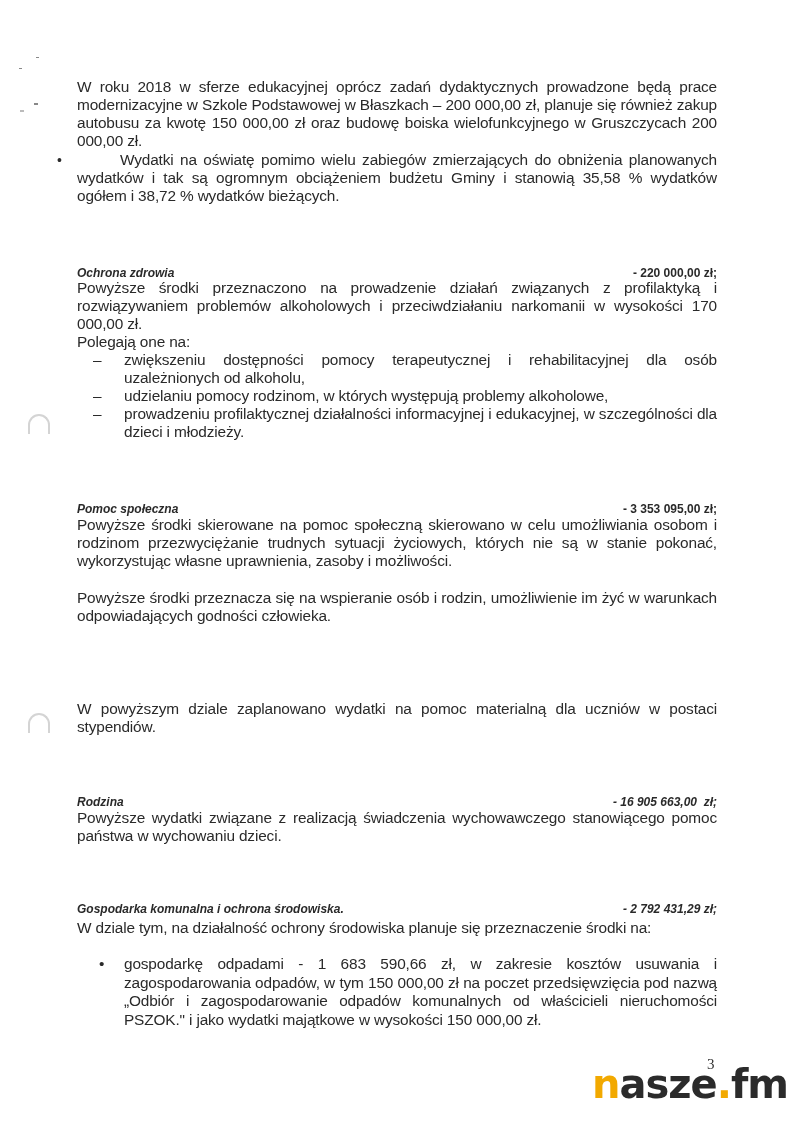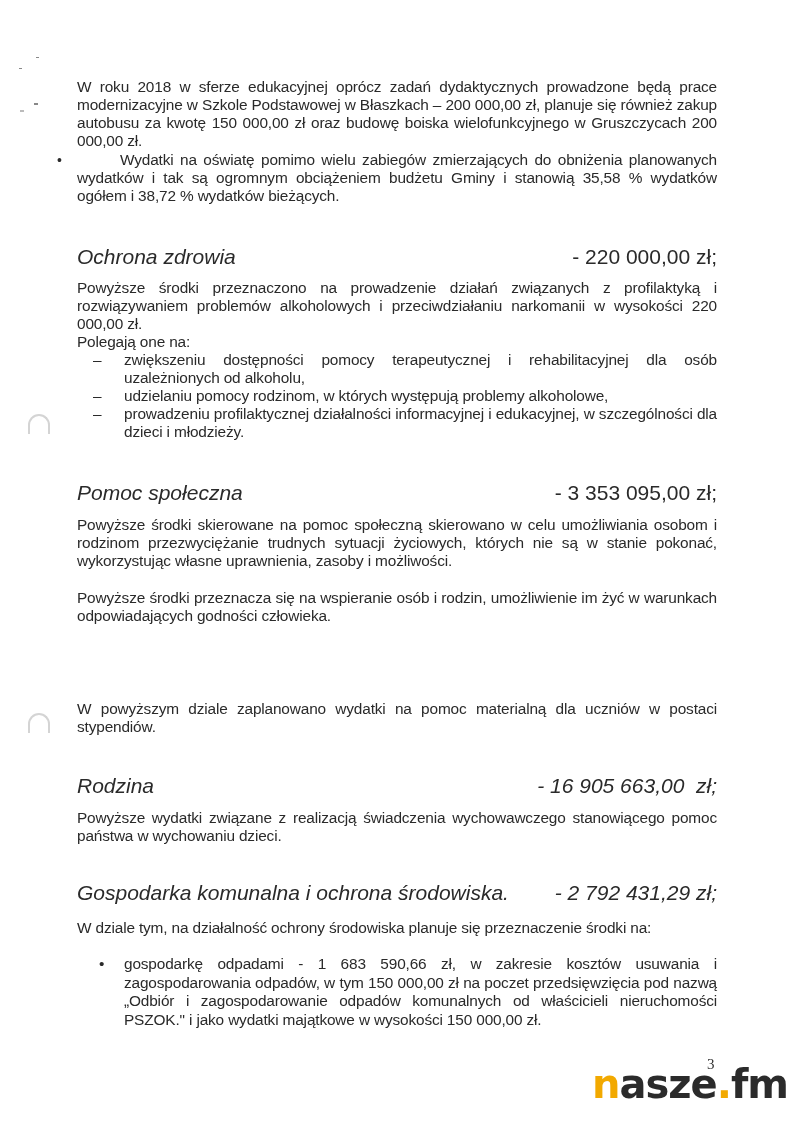--- a/index.html
+++ b/index.html
@@ -10,21 +10,21 @@
     .page { position: absolute; left: 0; top: 0; width: 800px; height: 1121px; }
     .text {
       position: absolute; left: 77px; width: 640px;
       font-size: 15.4px; line-height: 18px; text-align: justify;
       letter-spacing: -0.15px;
     }
     .text p { margin: 0; }
     .indent { text-indent: 43px; }
     .heading {
       position: absolute; left: 77px; width: 640px; height: 20px;
-      font-size: 21px; font-weight: normal; font-style: italic;
+      font-size: 12px; font-weight: bold; font-style: italic; margin-top: 21px;
     }
     .heading .title { position: absolute; left: 0; top: 0; }
     .heading .amount { position: absolute; right: 0; top: 0; white-space: pre; }
     .heading .amount.upright { font-style: normal; }
     .dash-list { position: absolute; left: 77px; width: 640px; margin: 0; padding: 0; list-style: none;
       font-size: 15.4px; line-height: 18px; letter-spacing: -0.15px; }
     .dash-list li { position: relative; padding-left: 47px; text-align: justify; }
     .dash-list li .marker { position: absolute; left: 16px; top: 0; }
     .bullet-list { position: absolute; left: 77px; width: 640px; margin: 0; padding: 0; list-style: none;
       font-size: 15.4px; line-height: 18.5px; letter-spacing: -0.15px; }
@@ -59,21 +59,21 @@
   <span class="side-bullet">•</span>
   <div class="text" style="top:151px;">
     <p class="indent">Wydatki na oświatę pomimo wielu zabiegów zmierzających do obniżenia planowanych wydatków i tak są ogromnym obciążeniem budżetu Gminy i stanowią 35,58 % wydatków ogółem i 38,72 %  wydatków bieżących.</p>
   </div>
 
   <div class="heading" style="top:245px;">
     <span class="title">Ochrona zdrowia</span>
     <span class="amount upright">- 220 000,00 zł;</span>
   </div>
   <div class="text" style="top:279px;">
-    <p>Powyższe środki przeznaczono na prowadzenie działań związanych z profilaktyką i rozwiązywaniem  problemów alkoholowych i przeciwdziałaniu narkomanii w wysokości 220 000,00 zł.</p>
+    <p>Powyższe środki przeznaczono na prowadzenie działań związanych z profilaktyką i rozwiązywaniem  problemów alkoholowych i przeciwdziałaniu narkomanii w wysokości 170 000,00 zł.</p>
     <p>Polegają one na:</p>
   </div>
   <ul class="dash-list" style="top:351px;">
     <li><span class="marker">–</span><span>zwiększeniu dostępności pomocy terapeutycznej i rehabilitacyjnej dla osób uzależnionych od alkoholu,</span></li>
     <li><span class="marker">–</span><span>udzielaniu pomocy rodzinom, w których występują problemy alkoholowe,</span></li>
     <li><span class="marker">–</span><span>prowadzeniu profilaktycznej działalności informacyjnej i edukacyjnej, w szczególności dla dzieci i młodzieży.</span></li>
   </ul>
 
   <div class="heading" style="top:481px;">
     <span class="title">Pomoc społeczna</span>

